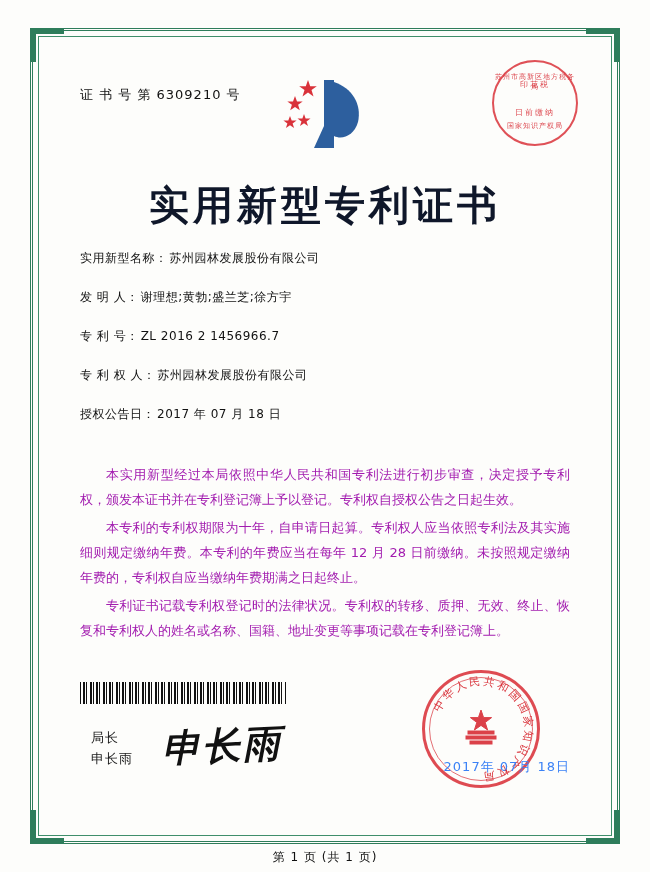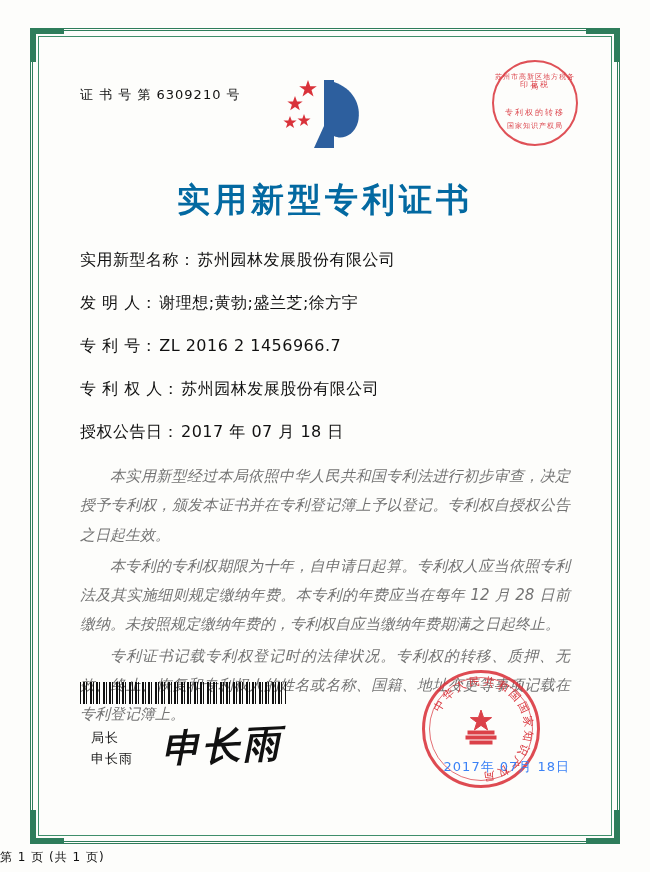--- a/index.html
+++ b/index.html
@@ -105,61 +105,60 @@
   .seal-top .txt-mid { top: 19px; font-size: 8px; letter-spacing: 2px; }
   .seal-top .txt-bot { top: 47px; font-size: 8px; letter-spacing: 2px;}
   .seal-top .txt-b2  { top: 61px; font-size: 7px; letter-spacing: 1px;}
 
   
   .doc-title {
     position: absolute;
     left: 0; right: 0;
     top: 128px;
     text-align: center;
-    font-size: 33px;
+    font-size: 40px;
     font-weight: bold;
     letter-spacing: 4px;
-    color: #0369a1;
+    color: #0f172a;
     font-family: "DejaVu Sans", "Liberation Sans", sans-serif;
   }
 
   
   .fields {
     position: absolute;
     left: 28px;
     right: 28px;
     top: 200px;
   }
   .field-row {
     display: flex;
     align-items: baseline;
     margin-bottom: 22px;
-    font-size: 16px;
+    font-size: 12px;
     color: #111;
   }
   .field-label {
     white-space: nowrap;
     letter-spacing: 0.5px;
   }
   .field-value {
     margin-left: 2px;
     letter-spacing: 0.5px;
   }
 
   
   .paras {
     position: absolute;
     left: 28px;
     right: 28px;
     top: 412px;
-    font-size: 15px;
+    font-size: 13px;
     line-height: 1.95;
-    color: #737373;
+    color: #a21caf;
     text-align: justify;
-    font-style: italic;
   }
   .para { text-indent: 2em; margin: 0 0 2px 0; }
 
   
   .barcode {
     position: absolute;
     left: 28px;
     bottom: 118px;
     width: 206px;
     height: 22px;
@@ -224,21 +223,21 @@
     font-size: 13px;
     letter-spacing: 1px;
     color: #3b82f6;
   }
 
   
   .footer {
     position: absolute;
     left: 0; right: 0;
     bottom: 6px;
-    text-align: left;
+    text-align: center;
     font-size: 12px;
     color: #111;
     letter-spacing: 1px;
   }
 </style>
 </head>
 <body>
 
 <div class="page">
 
@@ -264,21 +263,21 @@
         <path d="M46 6 L46 74 L56 74 L56 6 Z" fill="#2d5f9e"></path>
         <path d="M56 8 C74 14, 84 30, 80 48 C76 62, 64 66, 56 62 Z" fill="#2d5f9e"></path>
         <path d="M46 74 L36 74 L46 52 Z" fill="#2d5f9e"></path>
       </svg>
     </div>
 
     <div class="seal-top">
       <div class="ring"></div>
       <div class="txt-top">苏州市高新区地方税务局</div>
       <div class="txt-mid">印花税</div>
-      <div class="txt-bot">专利权的转移</div>
+      <div class="txt-bot">日前缴纳</div>
       <div class="txt-b2">国家知识产权局</div>
     </div>
 
     <div class="doc-title">实用新型专利证书</div>
 
     <div class="fields">
       <div class="field-row">
         <span class="field-label">实用新型名称：</span>
         <span class="field-value">苏州园林发展股份有限公司</span>
       </div>

